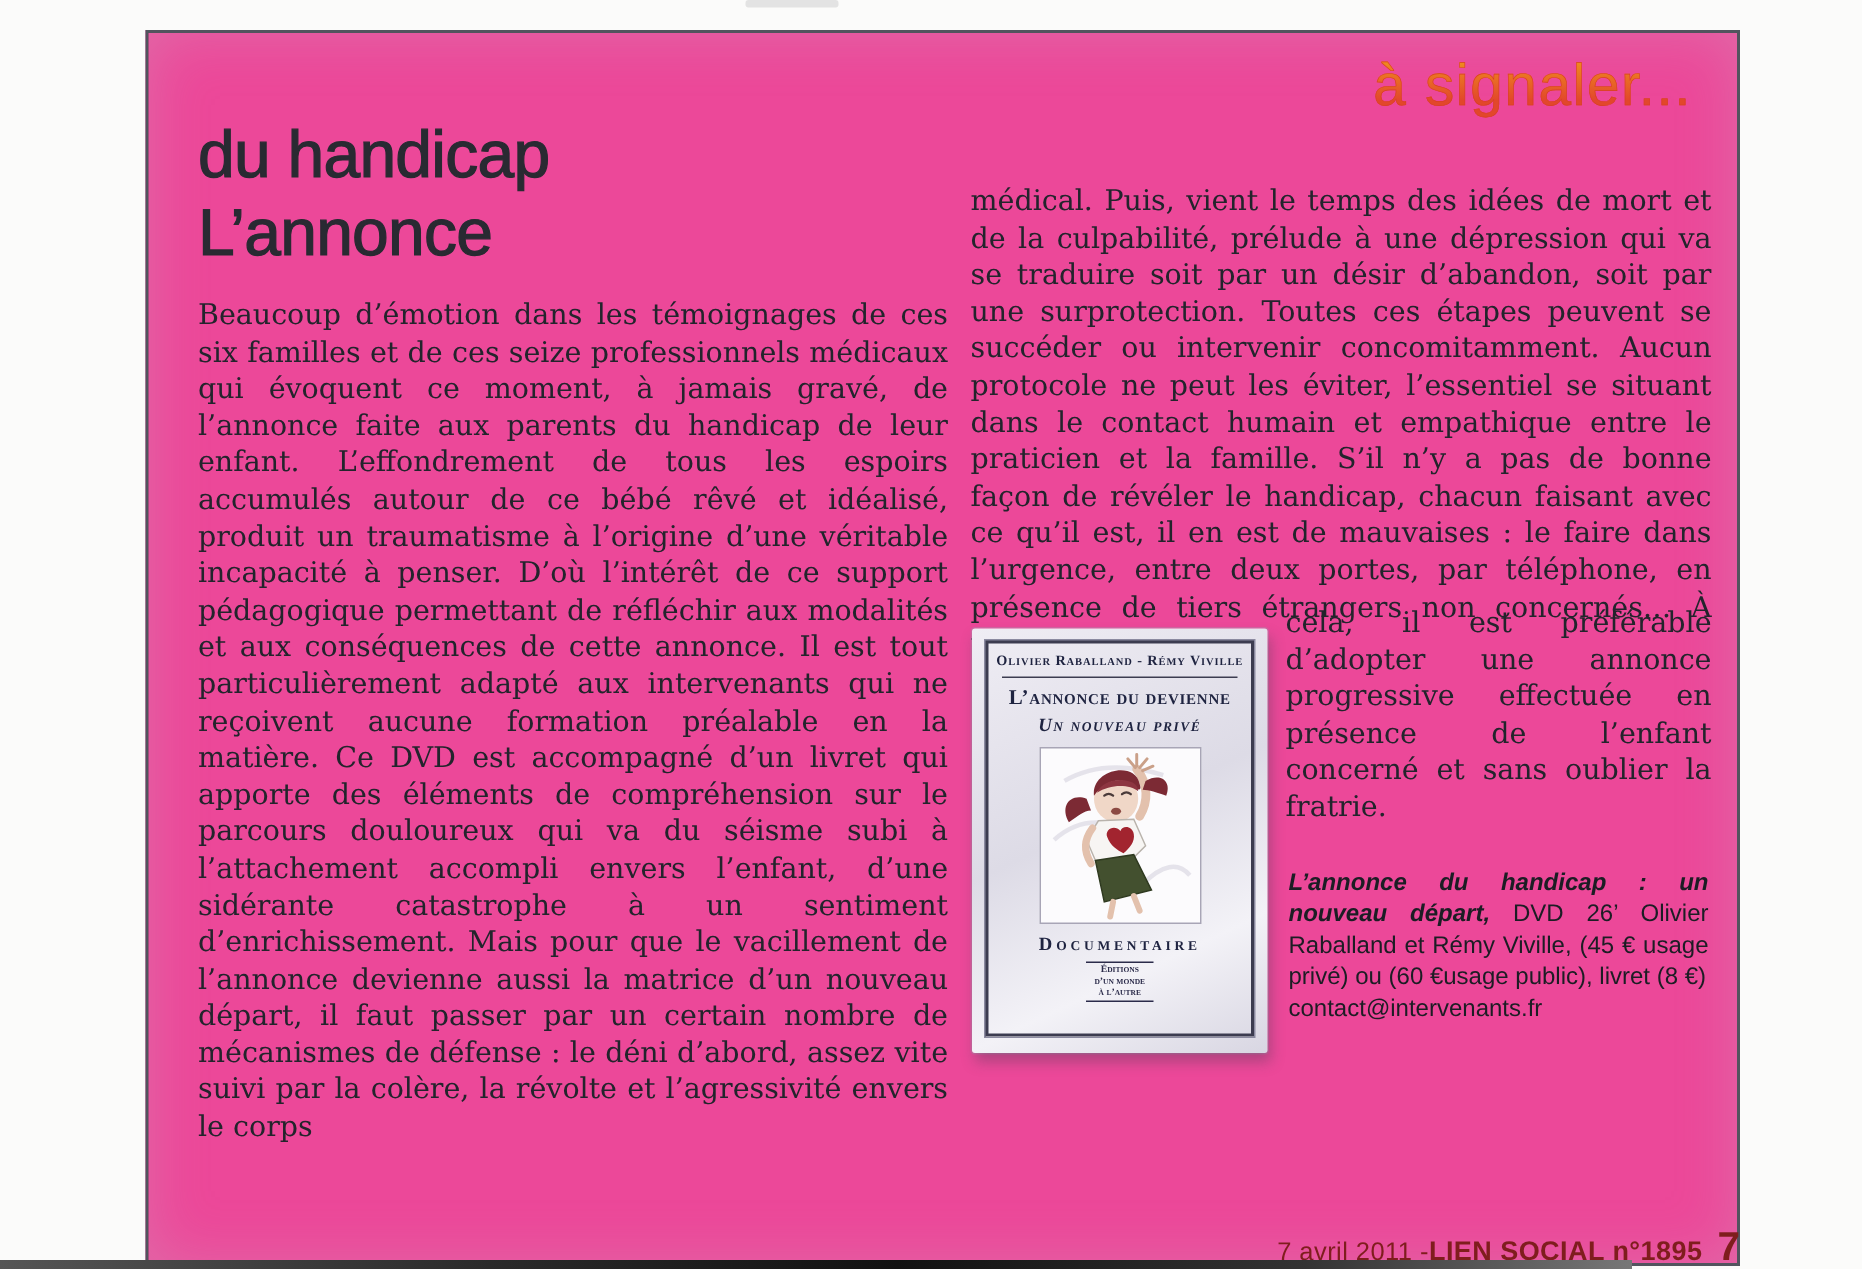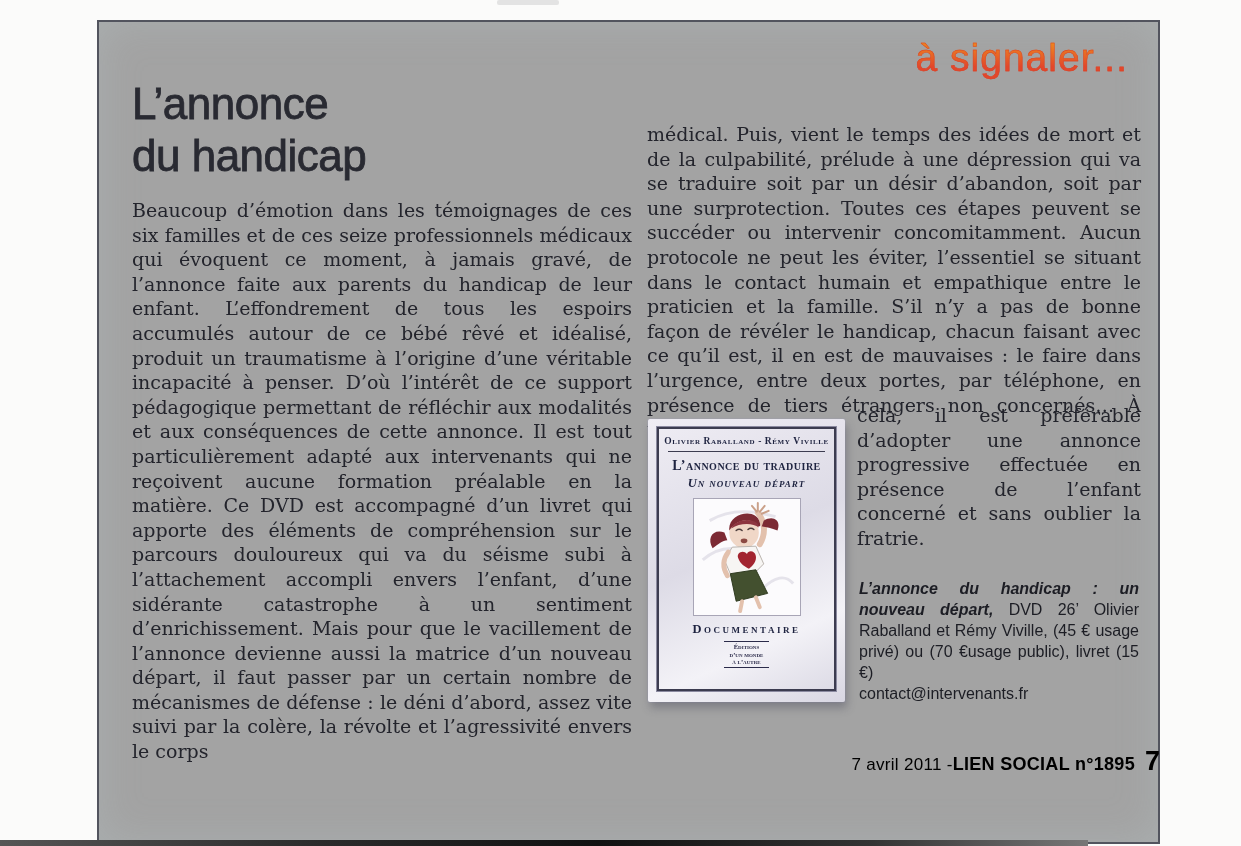--- a/index.html
+++ b/index.html
@@ -15,21 +15,21 @@
 
   
   .top-smudge {
     position: absolute; left: 497px; top: 0; width: 62px; height: 5px;
     background: #cfcfcf; opacity: .55; border-radius: 2px;
   }
 
   
   .content-box {
     position: absolute; left: 97px; top: 20px; width: 1063px; height: 824px;
-    background: #a3a3a3;
+    background: #ec4899;
     border: 2px solid #52545e;
     box-shadow: inset 0 0 40px rgba(190,210,215,.25);
   }
 
   .signaler {
     position: absolute; right: 30px; top: 14px;
     font-size: 39px; letter-spacing: 1px;
     color: #e0512a;
     background: linear-gradient(180deg, #ef8d1e 10%, #e2472b 70%);
     -webkit-background-clip: text; background-clip: text;
@@ -106,22 +106,22 @@
   .caption {
     position: absolute; left: 212px; top: 456px; width: 280px;
     font-size: 16px; line-height: 21px; color: #1c1d24;
   }
   .caption-lead { text-align: justify; }
   .caption-title { font-weight: bold; font-style: italic; margin-top: 28px; }
   .caption-line { text-align: left; }
 
   
   .footer {
-    position: absolute; top: 746px; right: 81px;
-    display: flex; align-items: baseline; color: #000000;
+    position: absolute; top: 816px; right: 81px;
+    display: flex; align-items: baseline; color: #7f1d1d;
   }
   .footer-date { font-size: 17px; letter-spacing: .3px; }
   .footer-magazine { font-size: 18px; font-weight: bold; letter-spacing: .3px; }
   .footer-page { font-size: 27px; font-weight: bold; margin-left: 10px; }
 
   
   .scan-bar {
     position: absolute; left: 0; top: 840px; width: 1088px; height: 6px;
     background: linear-gradient(90deg, #555 0%, #2a2a2a 30%, #111 55%, #333 80%, #777 100%);
   }
@@ -131,38 +131,38 @@
 
 <div class="scan-page">
 
   <div class="top-smudge"></div>
 
   <div class="content-box">
 
     <div class="signaler">à signaler...</div>
 
     <h1 class="title">
+      <span>du handicap</span>
       <span>L’annonce</span>
-      <span>du handicap</span>
     </h1>
 
     <div class="col-left">
       <p class="serif">Beaucoup d’émotion dans les témoignages de ces six familles et de ces seize professionnels médicaux qui évoquent ce moment, à jamais gravé, de l’annonce faite aux parents du handicap de leur enfant. L’effondrement de tous les espoirs accumulés autour de ce bébé rêvé et idéalisé, produit un traumatisme à l’origine d’une véritable incapacité à penser. D’où l’intérêt de ce support pédagogique permettant de réfléchir aux modalités et aux conséquences de cette annonce. Il est tout particulièrement adapté aux intervenants qui ne reçoivent aucune formation préalable en la matière. Ce DVD est accompagné d’un livret qui apporte des éléments de compréhension sur le parcours douloureux qui va du séisme subi à l’attachement accompli envers l’enfant, d’une sidérante catastrophe à un sentiment d’enrichissement. Mais pour que le vacillement de l’annonce devienne aussi la matrice d’un nouveau départ, il faut passer par un certain nombre de mécanismes de défense : le déni d’abord, assez vite suivi par la colère, la révolte et l’agressivité envers le corps</p>
     </div>
 
     <div class="col-right">
 
       <p class="serif rc-p1">médical. Puis, vient le temps des idées de mort et de la culpabilité, prélude à une dépression qui va se traduire soit par un désir d’abandon, soit par une surprotection. Toutes ces étapes peuvent se succéder ou intervenir concomitamment. Aucun protocole ne peut les éviter, l’essentiel se situant dans le contact humain et empathique entre le praticien et la famille. S’il n’y a pas de bonne façon de révéler le handicap, chacun faisant avec ce qu’il est, il en est de mauvaises : le faire dans l’urgence, entre deux portes, par téléphone, en présence de tiers étrangers non concernés… À tout</p>
 
       <div class="dvd">
         <div class="dvd-frame">
           <div class="dvd-authors">Olivier Raballand - Rémy Viville</div>
           <div class="dvd-rule"></div>
-          <div class="dvd-title">L’annonce du traduire</div>
-          <div class="dvd-subtitle">Un nouveau départ</div>
+          <div class="dvd-title">L’annonce du devienne</div>
+          <div class="dvd-subtitle">Un nouveau privé</div>
           <div class="dvd-art">
             <svg width="106" height="116" viewBox="0 0 106 118" xmlns="http://www.w3.org/2000/svg">
               <path d="M15 22 Q42 6 82 18 M8 62 Q30 42 60 56 M68 92 Q88 72 100 86" stroke="#dcd9e2" fill="none" stroke-width="3" opacity="0.7"></path>
               <path d="M66 46 C72 36 72 24 64 14" stroke="#e3c1ad" stroke-width="6" fill="none" stroke-linecap="round"></path>
               <path d="M63 13 l-5 -6 M64 12 l0 -8 M66 13 l5 -6 M68 15 l7 -3" stroke="#caa089" stroke-width="2" fill="none" stroke-linecap="round"></path>
               <path d="M30 34 C18 30 12 40 18 50 C24 46 28 42 33 42 Z" fill="#7c2a34"></path>
               <path d="M70 22 C80 16 88 22 84 32 C78 30 72 28 68 28 Z" fill="#7c2a34"></path>
               <ellipse cx="50" cy="34" rx="15" ry="16" fill="#f0d7c7"></ellipse>
               <path d="M35 32 C33 14 63 8 66 24 C68 30 64 28 60 24 C52 19 42 22 35 32 Z" fill="#7c2a34"></path>
               <path d="M37 30 C40 23 50 20 58 22 C63 23 65 26 65 29 C59 24 46 24 37 30 Z" fill="#8d3540"></path>
@@ -181,21 +181,21 @@
             <span>d’un monde</span>
             <span>à l’autre</span>
           </div>
         </div>
       </div>
 
       <p class="serif rc-p2">cela, il est préférable d’adopter une annonce progressive effectuée en présence de l’enfant concerné et sans oublier la fratrie.</p>
 
       <div class="caption">
         <div class="caption-lead">
-          <span class="caption-title">L’annonce du handicap : un nouveau départ,</span><span> DVD 26’ Olivier Raballand et Rémy Viville, (45 € usage privé) ou (70 €usage public), livret (15 €)</span>
+          <span class="caption-title">L’annonce du handicap : un nouveau départ,</span><span> DVD 26’ Olivier Raballand et Rémy Viville, (45 € usage privé) ou (60 €usage public), livret (8 €)</span>
         </div>
         <div class="caption-line">contact@intervenants.fr</div>
       </div>
 
     </div>
   </div>
 
   <div class="footer">
     <span class="footer-date">7 avril 2011 - </span>
     <span class="footer-magazine">LIEN SOCIAL n°1895</span>

